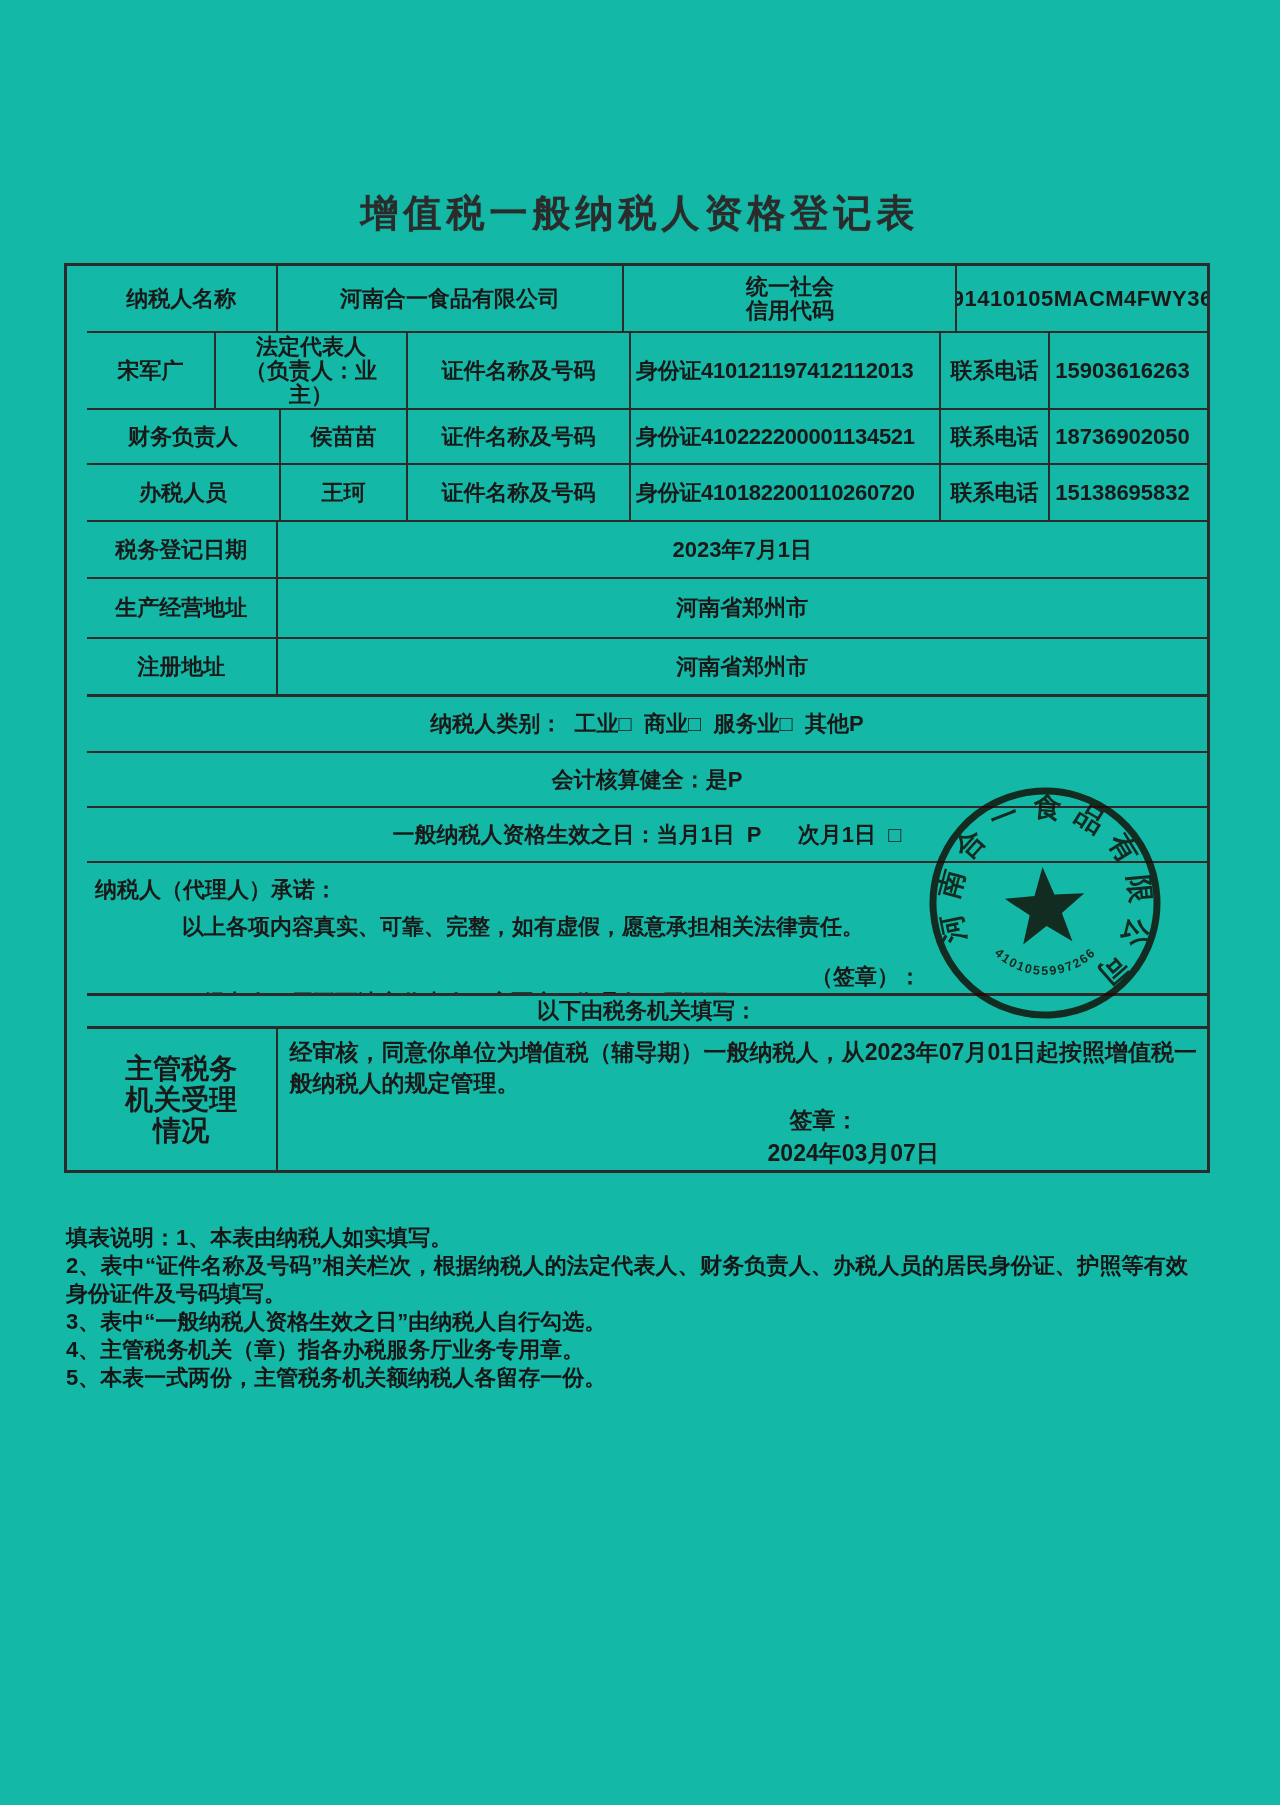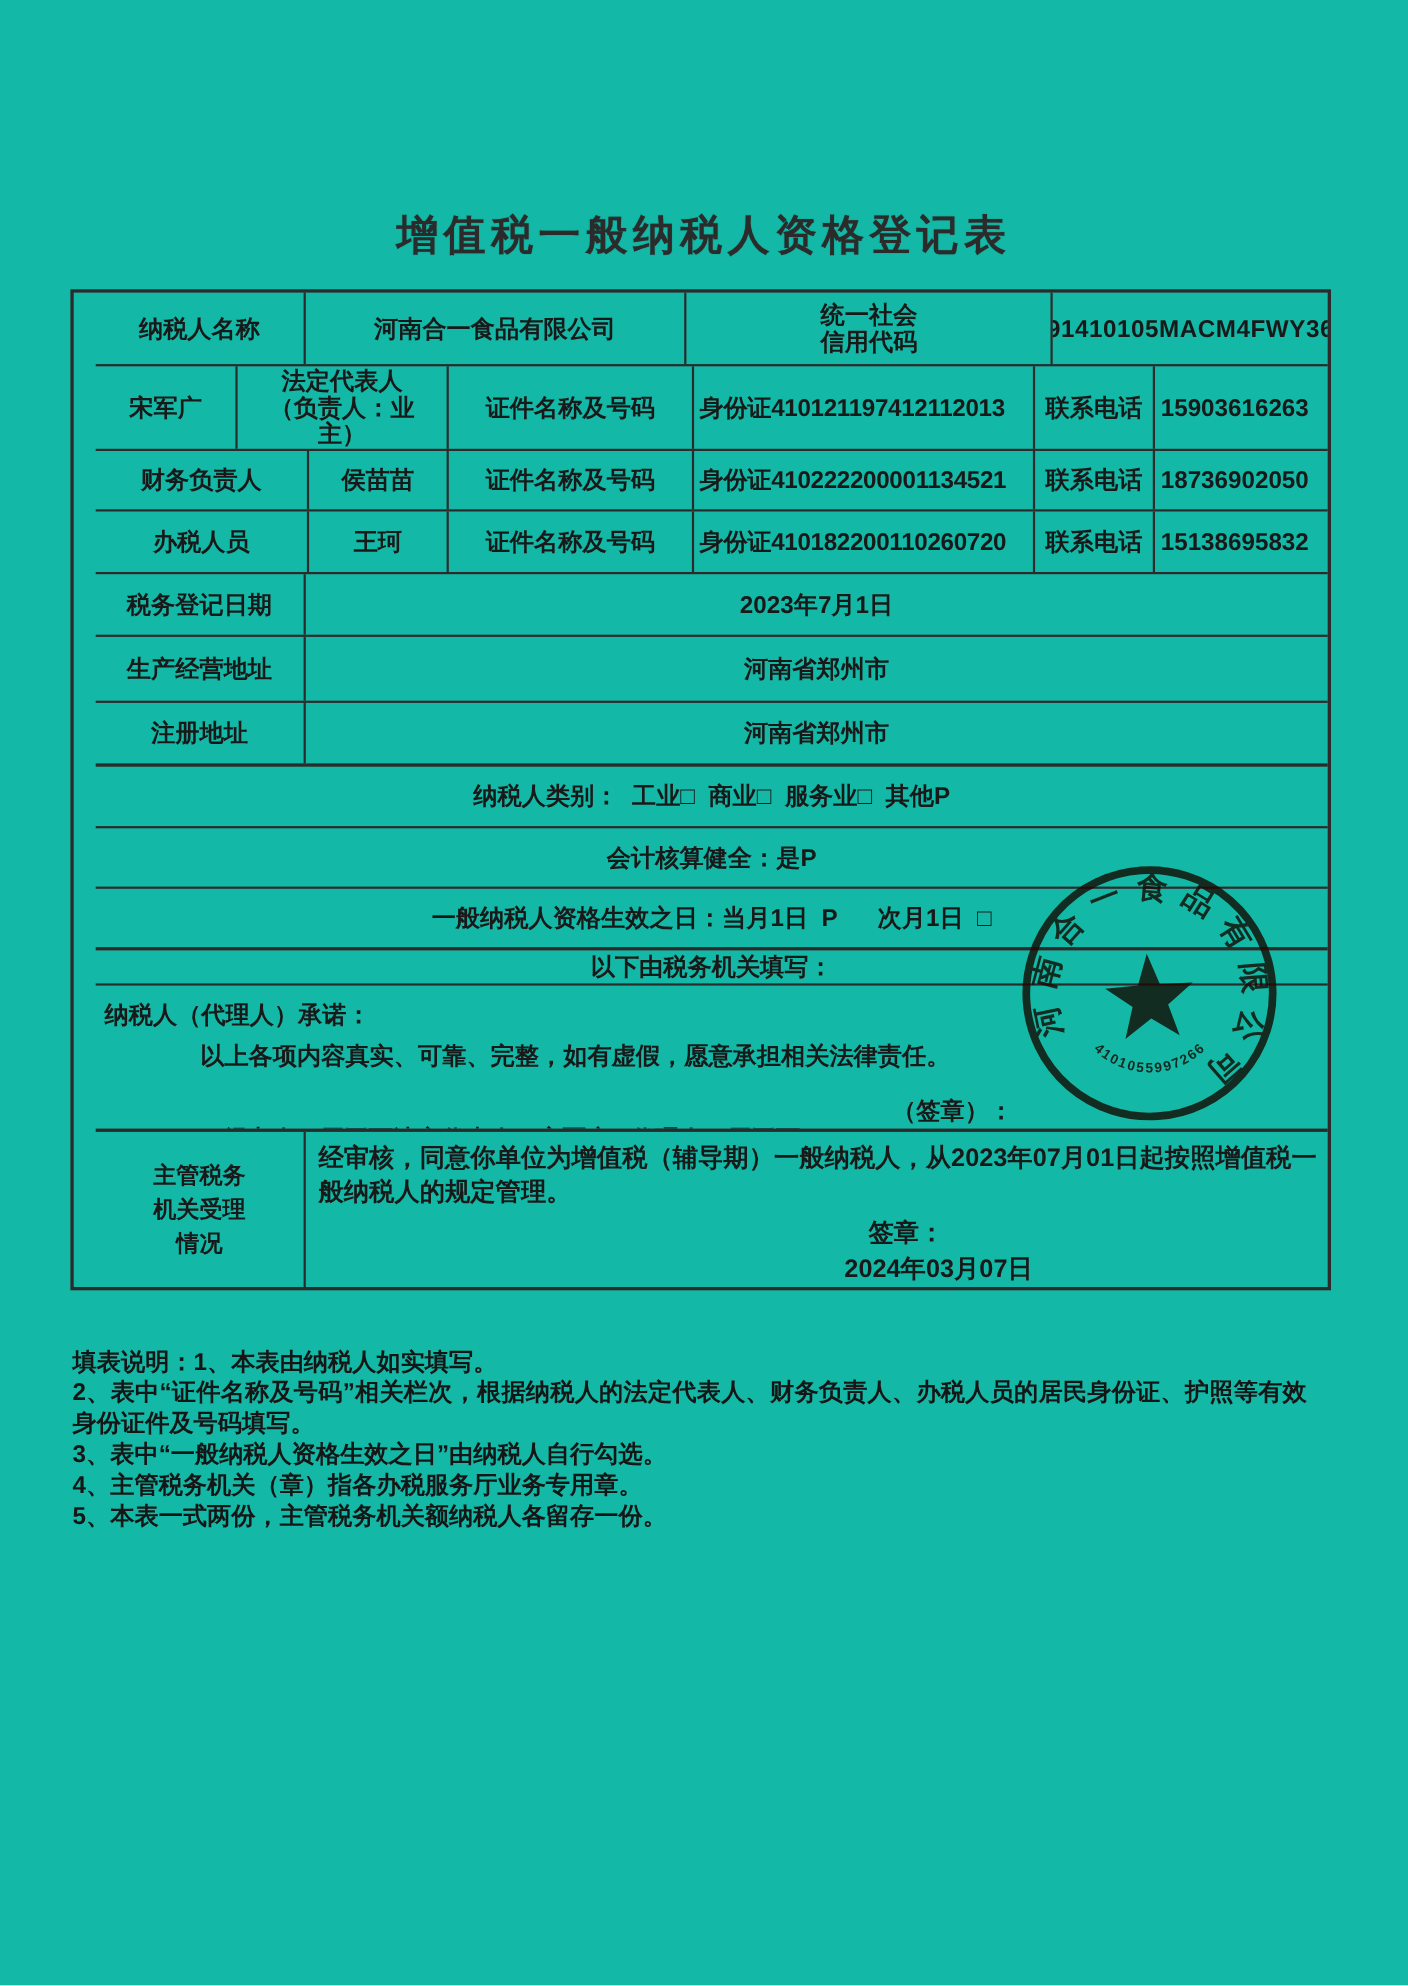--- a/index.html
+++ b/index.html
@@ -35,21 +35,21 @@
   .idnum{justify-content:flex-start;padding-left:5px;font-weight:700;letter-spacing:-0.3px;}
   .bold{font-weight:700;}
   .code{font-weight:700;letter-spacing:0.5px;}
   
   .promise{display:block;text-align:left;padding:0;position:relative;font-size:22px;}
   .promise .p1{margin:12px 0 0 8px;font-weight:700;}
   .promise .p2{margin:7px 0 0 95px;font-weight:700;}
   .promise .p3{margin:20px 0 0 0;position:relative;padding-left:55px;font-weight:700;white-space:pre;}
   .promise .p3b{position:absolute;left:724px;top:0;}
   
-  .accept-label{white-space:pre-line;line-height:31px;font-size:21px;font-weight:700;}
+  .accept-label{white-space:pre-line;line-height:31px;font-size:28px;font-weight:700;}
   .accept-body{display:block;text-align:left;padding:8px 10px 0 12px;font-size:23px;}
   .accept-body .ab1{line-height:31px;text-align:justify;font-weight:700;}
   .accept-body .ab2{margin-top:6px;padding-left:500px;font-weight:700;}
   .accept-body .ab3{margin-top:2px;padding-left:478px;font-weight:700;}
   .notes{
     position:absolute;left:66px;top:1224px;width:1122px;font-size:22px;
     font-weight:700;line-height:28px;color:#161616;
   }
   .notes .note{text-align:justify;}
   .stamp{
@@ -123,34 +123,34 @@
     </div>
 
     <div class="row h55">
       <div class="c w1140 sp bold">会计核算健全：是P</div>
     </div>
 
     <div class="row h55">
       <div class="c w1140 sp bold">一般纳税人资格生效之日：当月1日  P      次月1日  □</div>
     </div>
 
-    <div class="row h33 thick">
-      <div class="c w1140 bold">以下由税务机关填写：</div>
-    </div>
-
     <div class="row h132">
       <div class="c w1140 promise">
         <div class="p1">纳税人（代理人）承诺：</div>
         <div class="p2">以上各项内容真实、可靠、完整，如有虚假，愿意承担相关法律责任。</div>
         <div class="p3">
           <span>经办人：周亚丽法定代表人：宋军广   代理人：周亚丽</span>
           <span class="p3b">（签章）：</span>
         </div>
 
       </div>
+    </div>
+
+    <div class="row h33 thick">
+      <div class="c w1140 bold">以下由税务机关填写：</div>
     </div>
 
     <div class="row h144 thick">
       <div class="c w192 accept-label">主管税务
 机关受理
 情况</div>
       <div class="c w948 accept-body">
         <div class="ab1">经审核，同意你单位为增值税（辅导期）一般纳税人，从2023年07月01日起按照增值税一般纳税人的规定管理。</div>
         <div class="ab2">签章：</div>
         <div class="ab3">2024年03月07日</div>

